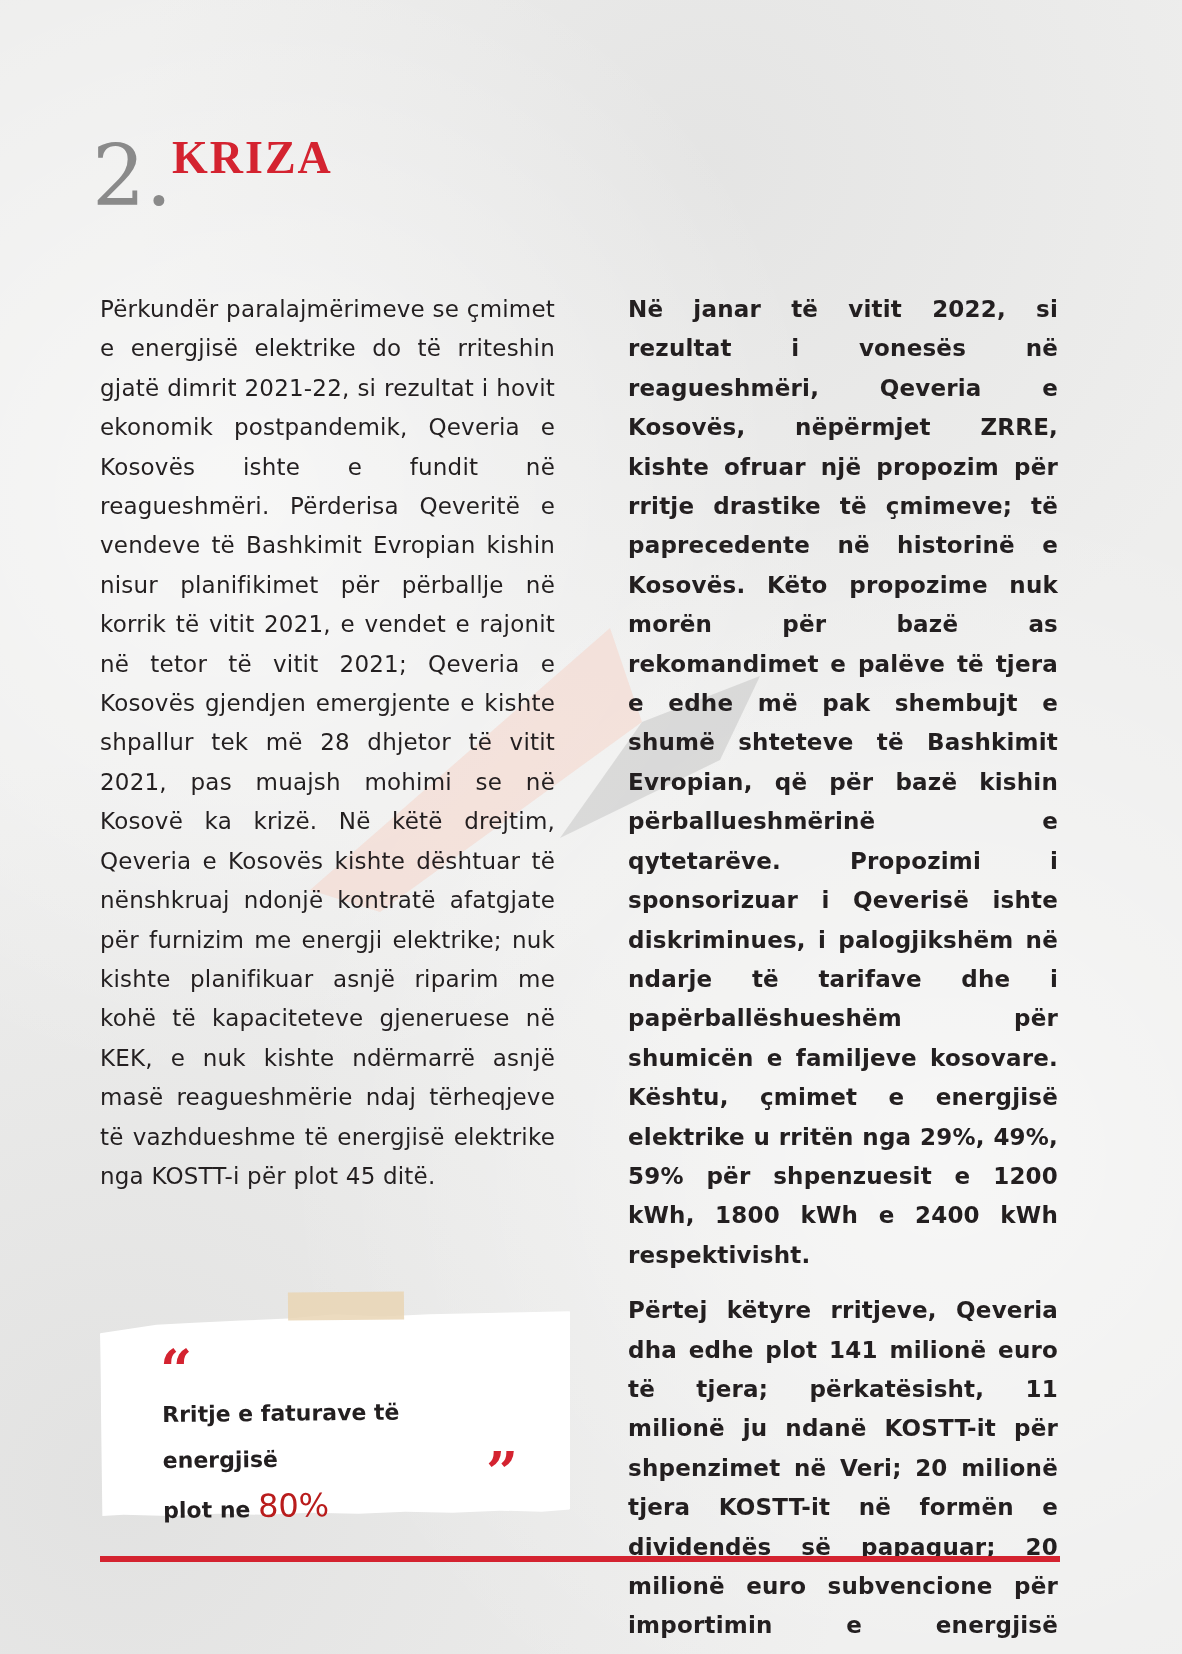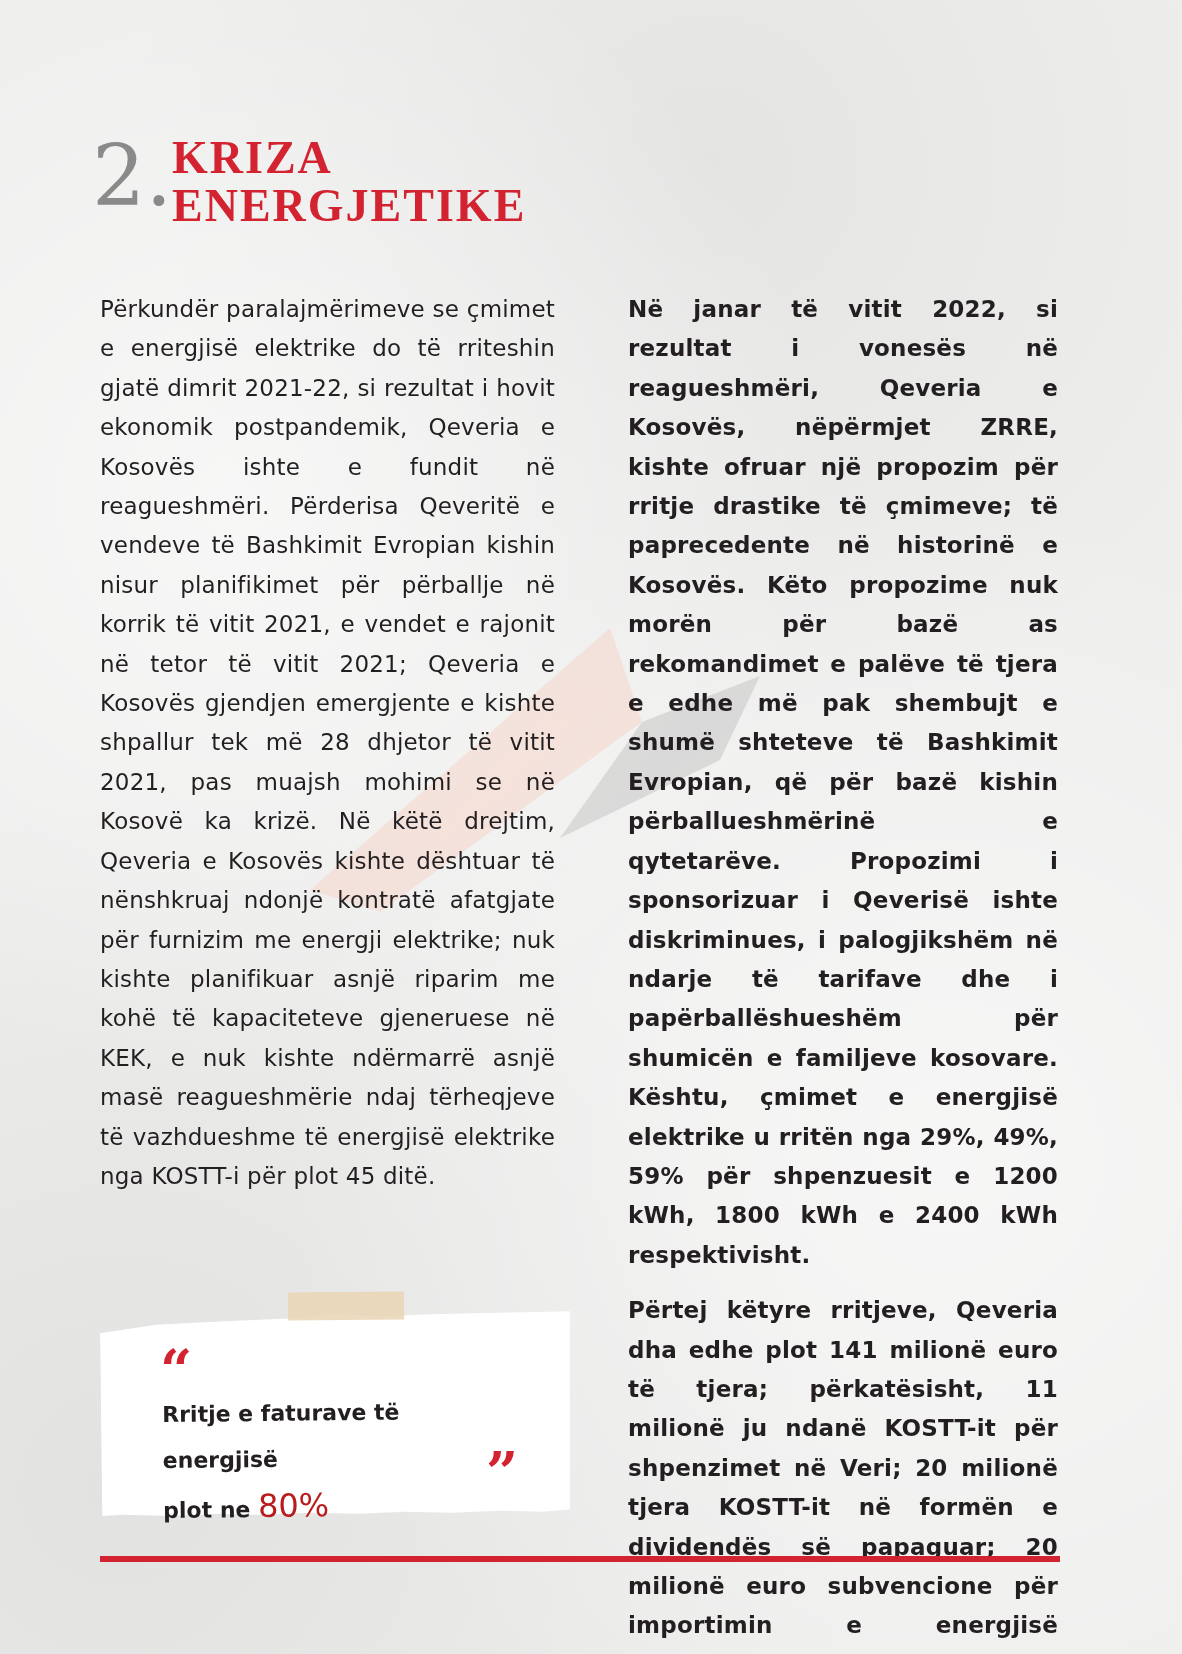--- a/index.html
+++ b/index.html
@@ -71,21 +71,20 @@
 
 <svg class="decor" viewBox="0 0 1182 1654" xmlns="http://www.w3.org/2000/svg">
   <polygon points="310,890 610,628 642,722 380,912" fill="#f4d9cf" opacity="0.65"></polygon>
   <polygon points="642,722 760,676 720,760 560,838" fill="#bdbdbd" opacity="0.45"></polygon>
 </svg>
 
 <div class="heading">
   <div class="num">2.</div>
   <div class="title">
     <div>KRIZA</div>
-    <div>ENERGJETIKE</div>
   </div>
 </div>
 
 <div class="col left">
   <p>Përkundër paralajmërimeve se çmimet e energjisë elektrike do të rriteshin gjatë dimrit 2021-22, si rezultat i hovit ekonomik postpandemik, Qeveria e Kosovës ishte e fundit në reagueshmëri. Përderisa Qeveritë e vendeve të Bashkimit Evropian kishin nisur planifikimet për përballje në korrik të vitit 2021, e vendet e rajonit në tetor të vitit 2021; Qeveria e Kosovës gjendjen emergjente e kishte shpallur tek më 28 dhjetor të vitit 2021, pas muajsh mohimi se në Kosovë ka krizë. Në këtë drejtim, Qeveria e Kosovës kishte dështuar të nënshkruaj ndonjë kontratë afatgjate për furnizim me energji elektrike; nuk kishte planifikuar asnjë riparim me kohë të kapaciteteve gjeneruese në KEK, e nuk kishte ndërmarrë asnjë masë reagueshmërie ndaj tërheqjeve të vazhdueshme të energjisë elektrike nga KOSTT-i për plot 45 ditë.</p>
 </div>
 
 <div class="col right">
   <p>Në janar të vitit 2022, si rezultat i vonesës në reagueshmëri, Qeveria e Kosovës, nëpërmjet ZRRE, kishte ofruar një propozim për rritje drastike të çmimeve; të paprecedente në historinë e Kosovës. Këto propozime nuk morën për bazë as rekomandimet e palëve të tjera e edhe më pak shembujt e shumë shteteve të Bashkimit Evropian, që për bazë kishin përballueshmërinë e qytetarëve. Propozimi i sponsorizuar i Qeverisë ishte diskriminues, i palogjikshëm në ndarje të tarifave dhe i papërballëshueshëm për shumicën e familjeve kosovare. Kështu, çmimet e energjisë elektrike u rritën nga 29%, 49%, 59% për shpenzuesit e 1200 kWh, 1800 kWh e 2400 kWh respektivisht.</p>
   <p>Përtej këtyre rritjeve, Qeveria dha edhe plot 141 milionë euro të tjera; përkatësisht, 11 milionë ju ndanë KOSTT-it për shpenzimet në Veri; 20 milionë tjera KOSTT-it në formën e dividendës së papaguar; 20 milionë euro subvencione për importimin e energjisë elektrike; 90 milionë euro subvencione për faturat e energjisë elektrike.</p>

